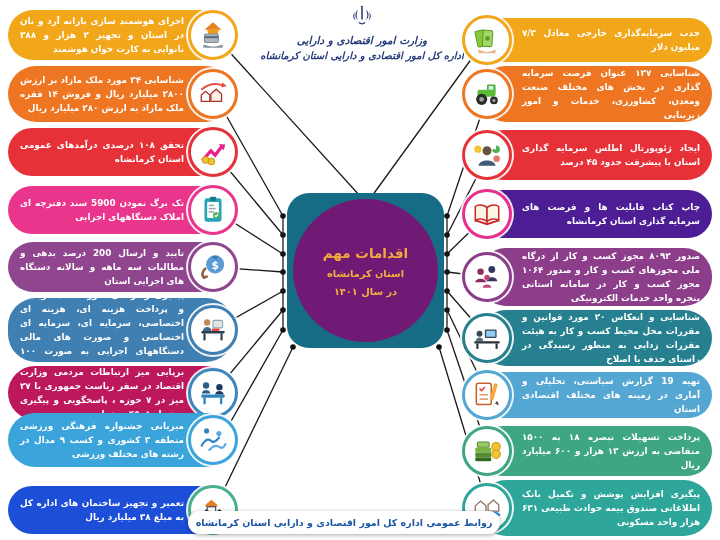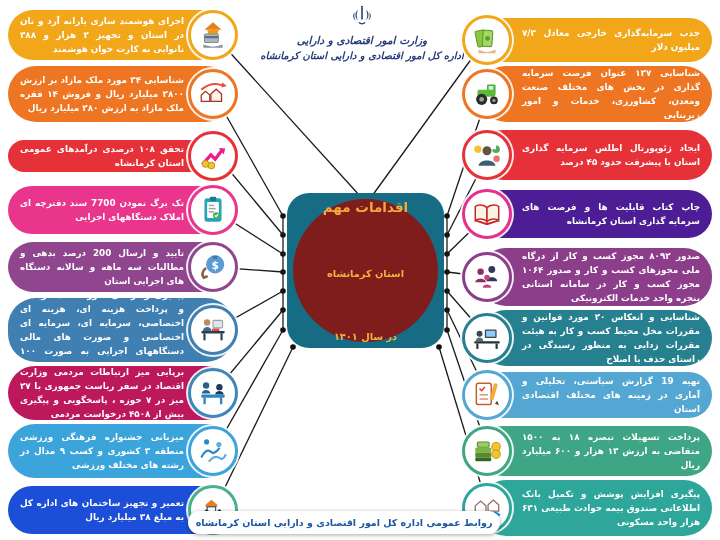--- a/index.html
+++ b/index.html
@@ -10,22 +10,22 @@
   #wires{position:absolute;left:0;top:0;z-index:1;}
   
   .header{position:absolute;left:212px;top:4px;width:300px;text-align:center;z-index:2;color:#263B7A;}
   .emblem{width:24px;height:26px;margin:0 auto;}
   .h1{font-size:11.5px;font-weight:bold;font-style:italic;margin-top:1px;}
   .h2{font-size:10.5px;font-weight:bold;font-style:italic;margin-top:4px;}
   .h3{font-size:10px;font-weight:bold;font-style:italic;margin-top:4px;}
   
   .center-box{position:absolute;left:287px;top:193px;width:157px;height:155px;
     background:#176C85;border-radius:22px;z-index:2;}
-  .center-circle{position:absolute;inset:6px;border-radius:50%;background:#7f1d1d;
-    display:flex;flex-direction:column;align-items:center;justify-content:space-between;gap:7px;direction:rtl;}
+  .center-circle{position:absolute;inset:6px;border-radius:50%;background:#701a75;
+    display:flex;flex-direction:column;align-items:center;justify-content:center;gap:7px;direction:rtl;}
   .center-title{font-size:13.5px;font-weight:bold;color:#F3A93C;letter-spacing:1px;}
   .center-line{font-size:9.8px;font-weight:bold;color:#F3B23F;}
   
   .item{position:absolute;z-index:2;}
   .item.left{left:8px;width:232px;}
   .item.right{left:472px;width:240px;}
   .pill{position:absolute;top:0;bottom:0;border-radius:28px;display:flex;align-items:center;overflow:hidden;}
   .item.left  .pill{left:0;right:6px;padding:3px 50px 3px 12px;justify-content:center;}
   .item.right .pill{left:6px;right:0;padding:3px 12px 3px 44px;}
   .txt{direction:rtl;text-align:justify;width:100%;color:#fff;font-size:8.8px;font-weight:bold;line-height:1.6;}
@@ -130,36 +130,36 @@
         </div>
         <div class="badge" style="border-color: rgb(238, 118, 35);">
           <svg viewBox="0 0 30 30" width="32" height="32">
             <path d="M4 16 l4-3.5 4 3.5 v6 h-8 z" fill="#fff" stroke="#A93226" stroke-width="1.2"></path>
             <path d="M13 15 l5-4.5 5 4.5 v7 h-10 z" fill="#FDF2E9" stroke="#A93226" stroke-width="1.2"></path>
             <path d="M4 11 Q14 3 24 7" stroke="#E74C3C" stroke-width="2" fill="none"></path>
             <path d="M23.5 4 l4.5 3.5 -5 1.5 z" fill="#E74C3C"></path>
           </svg>
         </div>
       </div>
-      <div class="item left" style="top: 140px; height: 32px;">
+      <div class="item left" style="top: 128px; height: 48px;">
         <div class="pill" style="background: rgb(231, 49, 57);">
           <div class="txt">تحقق ۱۰۸ درصدی درآمدهای عمومی استان کرمانشاه</div>
         </div>
         <div class="badge" style="border-color: rgb(231, 49, 57);">
           <svg viewBox="0 0 30 30" width="32" height="32">
             <path d="M5 23 L13 14 L17 18 L23 10" stroke="#E91E8C" stroke-width="3" fill="none"></path>
             <path d="M20.5 7.5 l6 0.5 -1.5 5.5 z" fill="#E91E8C"></path>
             <circle cx="8" cy="22.5" r="3" fill="#F4C430" stroke="#C79B1C"></circle>
             <circle cx="13.5" cy="24" r="3" fill="#F4C430" stroke="#C79B1C"></circle>
           </svg>
         </div>
       </div>
       <div class="item left" style="top: 186px; height: 48px;">
         <div class="pill" style="background: rgb(233, 54, 140);">
-          <div class="txt">تک برگ نمودن 7700 سند دفترچه ای املاک دستگاههای اجرایی</div>
+          <div class="txt">تک برگ نمودن 5900 سند دفترچه ای املاک دستگاههای اجرایی</div>
         </div>
         <div class="badge" style="border-color: rgb(233, 54, 140);">
           <svg viewBox="0 0 30 30" width="32" height="32">
             <rect x="7" y="4" width="16" height="22" rx="2.5" fill="#26A5B8"></rect>
             <rect x="12" y="2.5" width="6" height="4" rx="1.2" fill="#1B7A88"></rect>
             <rect x="9.5" y="7.5" width="11" height="15" rx="1" fill="#fff"></rect>
             <rect x="11" y="10" width="5" height="1.4" fill="#9AA7B0"></rect>
             <rect x="11" y="13" width="6.5" height="1.4" fill="#9AA7B0"></rect>
             <rect x="11" y="16" width="5" height="1.4" fill="#9AA7B0"></rect>
             <circle cx="18" cy="20" r="3" fill="#4CAF50"></circle>
@@ -205,21 +205,21 @@
             <circle cx="8.5" cy="8" r="3" fill="#2C5F8A"></circle>
             <path d="M4.5 15.5 c0-4.5 8-4.5 8 0 z" fill="#2C5F8A"></path>
             <circle cx="21" cy="9.5" r="3" fill="#1F3A5F"></circle>
             <path d="M17 16.5 c0-4.5 8-4.5 8 0 z" fill="#1F3A5F"></path>
             <rect x="4" y="16.5" width="22" height="3" rx="1.2" fill="#2E86C1"></rect>
             <rect x="6" y="19.5" width="2.2" height="6" fill="#2E86C1"></rect>
             <rect x="21.5" y="19.5" width="2.2" height="6" fill="#2E86C1"></rect>
           </svg>
         </div>
       </div>
-      <div class="item left" style="top: 424px; height: 54px;">
+      <div class="item left" style="top: 413px; height: 54px;">
         <div class="pill" style="background: rgb(59, 164, 218);">
           <div class="txt">میزبانی جشنواره فرهنگی ورزشی منطقه ۳ کشوری و کسب ۹ مدال در رشته های مختلف ورزشی</div>
         </div>
         <div class="badge" style="border-color: rgb(59, 164, 218);">
           <svg viewBox="0 0 30 30" width="32" height="32">
             <circle cx="9" cy="6.5" r="2.4" fill="#2E86C1"></circle>
             <path d="M4 21 q4-8 8-6 l3 2 q4-1 6-5" stroke="#2E86C1" stroke-width="2" fill="none"></path>
             <circle cx="20.5" cy="9" r="2.4" fill="#5DADE2"></circle>
             <path d="M11 25 q5-6 9-4 l3 1.5 q3-1 4-4.5" stroke="#5DADE2" stroke-width="2" fill="none"></path>
           </svg>

